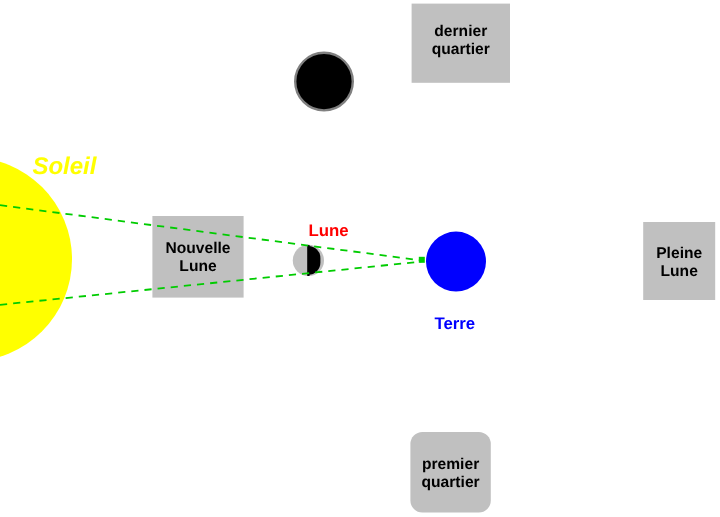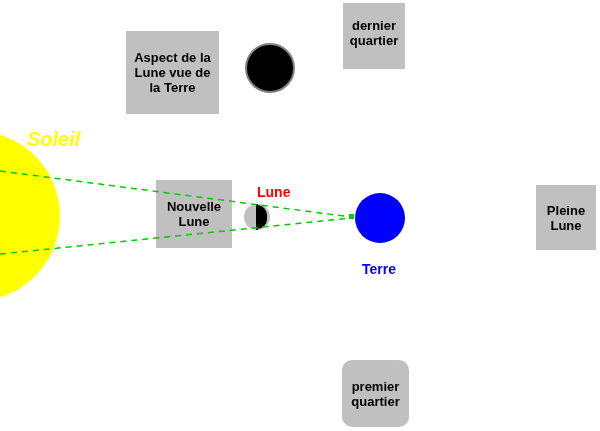--- a/index.html
+++ b/index.html
@@ -23,22 +23,22 @@
     align-items: center;
     justify-content: center;
     text-align: center;
     color: #000000;
     font-weight: bold;
     font-size: 13px;
     line-height: 15px;
     z-index: 2;
   }
   #box-aspect   { left: 126px; top: 31px;  width: 93px; height: 83px; }
-  #box-dernier  { left: 343px; top: 3px;   width: 62px; height: 66px; padding-bottom: 6px; }
-  #box-nouvelle { left: 127px; top: 180px; width: 76px; height: 68px; margin-left: 29px; }
+  #box-dernier  { left: 343px; top: 3px;   width: 82px; height: 66px; padding-bottom: 6px; }
+  #box-nouvelle { left: 127px; top: 180px; width: 76px; height: 68px; }
   #box-pleine   { left: 536px; top: 185px; width: 60px; height: 65px; }
   #box-premier  { left: 342px; top: 360px; width: 67px; height: 67px; border-radius: 10px; }
 
   
   .circle { position: absolute; border-radius: 50%; }
 
   #sun {
     left: -110px; top: 131px;
     width: 170px; height: 170px;
     background: #ffff00;
@@ -97,25 +97,20 @@
   }
 </style>
 </head>
 <body>
 
 <div id="stage">
 
   <div id="sun" class="circle"></div>
   <div id="label-soleil" class="flabel">Soleil</div>
 
-  <div id="box-aspect" class="gbox">
-    <span>Aspect de la</span>
-    <span>Lune vue de</span>
-    <span>la Terre</span>
-  </div>
 
   <div id="aspect-moon" class="circle"></div>
 
   <div id="box-dernier" class="gbox">
     <span>dernier</span>
     <span>quartier</span>
   </div>
 
   <div id="box-nouvelle" class="gbox">
     <span>Nouvelle</span>

